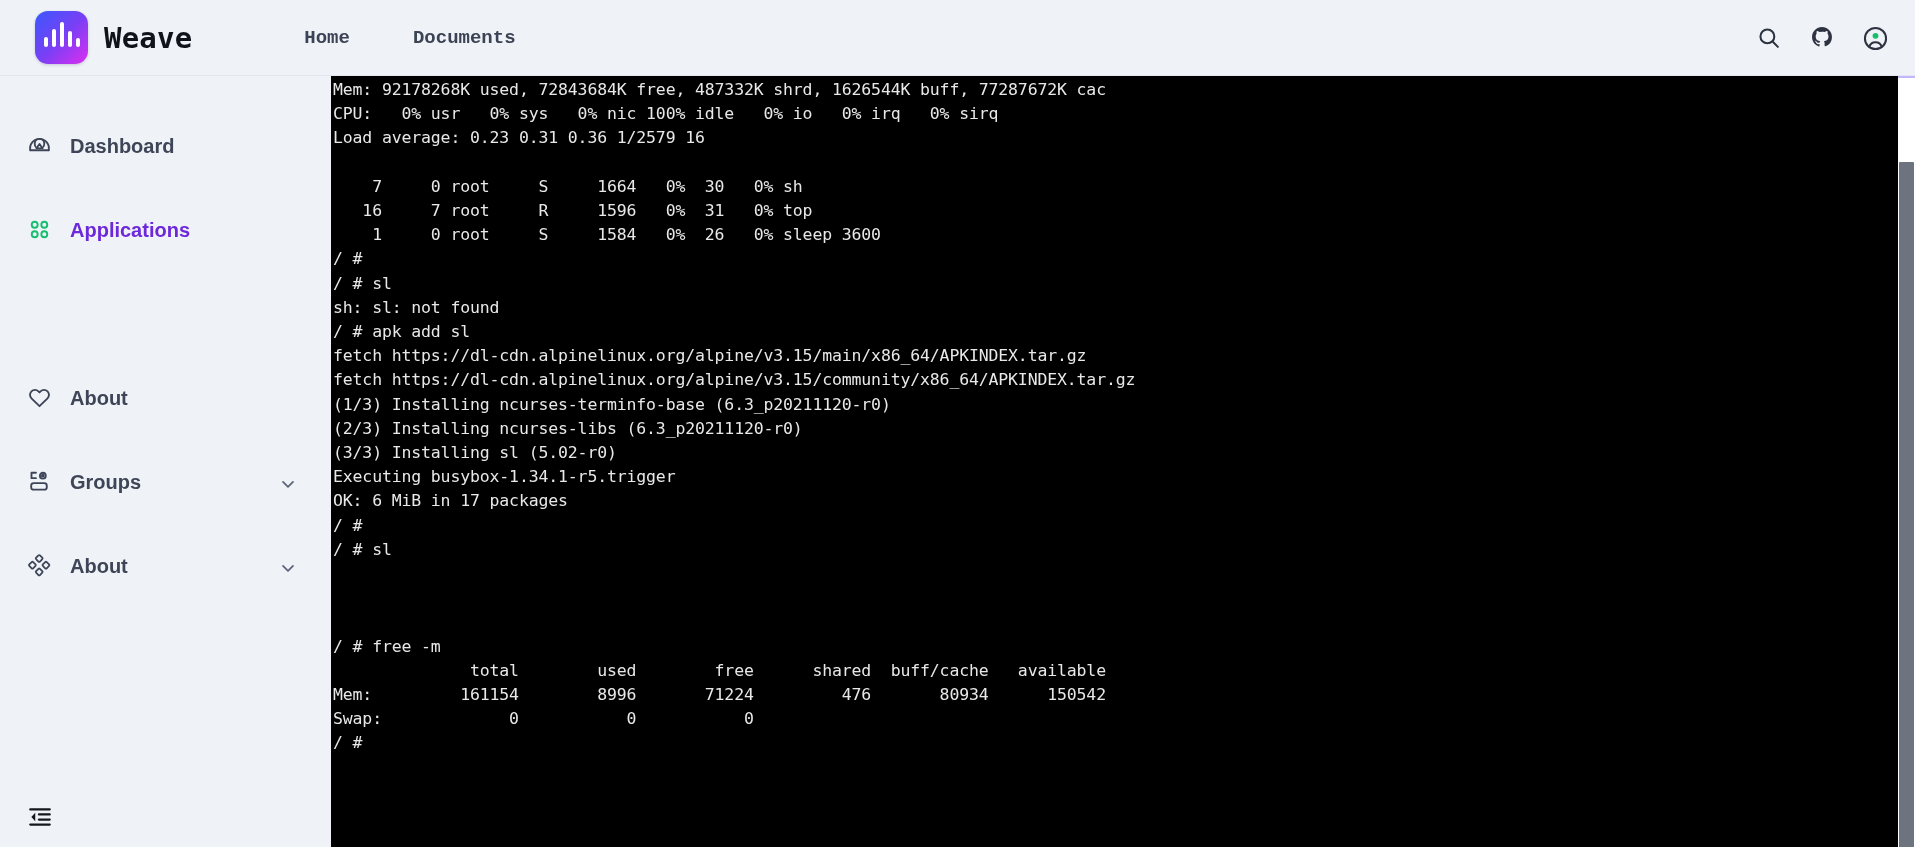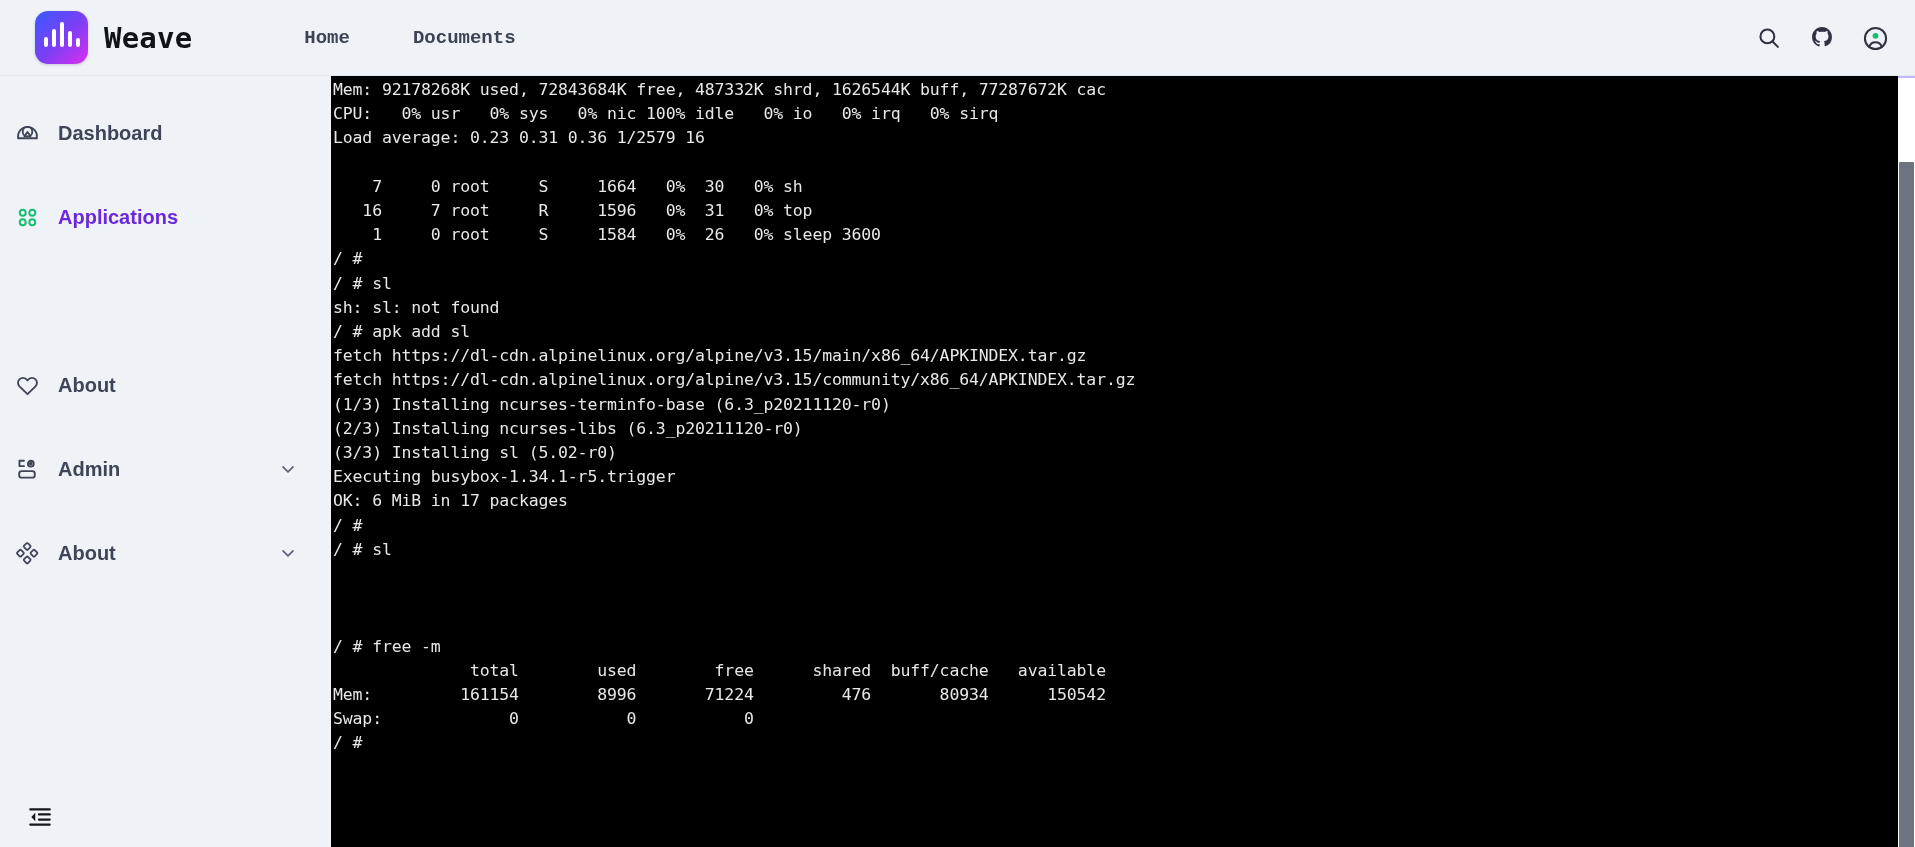--- a/index.html
+++ b/index.html
@@ -98,22 +98,22 @@
     width: 330px;
     height: 771px;
     background: #eff2f7;
   }
   .side-item {
     position: absolute;
     left: 0;
     width: 330px;
     height: 50px;
     display: flex;
-    align-items: center;
-    padding-left: 14px;
+    align-items: flex-end;
+    padding-left: 26px;
     cursor: pointer;
   }
   .side-item .si-icon {
     width: 26px; height: 26px;
     display: flex; align-items: center; justify-content: center;
     line-height: 0;
     flex: 0 0 26px;
   }
   .side-item .si-label {
     margin-left: 18px;
@@ -276,21 +276,21 @@
 
     <div class="side-item" style="top:368px">
       <span class="si-icon">
         <svg width="25" height="25" viewBox="0 0 24 24" fill="none" stroke="#3d4557" stroke-width="1.8" stroke-linecap="round" stroke-linejoin="round">
           <path d="M8.6 3.6H4.3v5.2h4.3"></path>
           <circle cx="15.2" cy="6.4" r="2.8"></circle>
           <circle cx="15.2" cy="6.4" r=".9" fill="#3d4557"></circle>
           <rect x="4" y="13.6" width="15" height="6.2" rx="2.4"></rect>
         </svg>
       </span>
-      <span class="si-label">Admin</span>
+      <span class="si-label">Groups</span>
       <span class="si-chev">
         <svg width="20" height="20" viewBox="0 0 24 24" fill="none" stroke="#5b6478" stroke-width="2.1" stroke-linecap="round" stroke-linejoin="round">
           <polyline points="6,9.5 12,15.5 18,9.5"></polyline>
         </svg>
       </span>
     </div>
 
     <div class="side-item" style="top:452px">
       <span class="si-icon">
         <svg width="25" height="25" viewBox="0 0 24 24" fill="none" stroke="#3d4557" stroke-width="1.7" stroke-linejoin="round">

